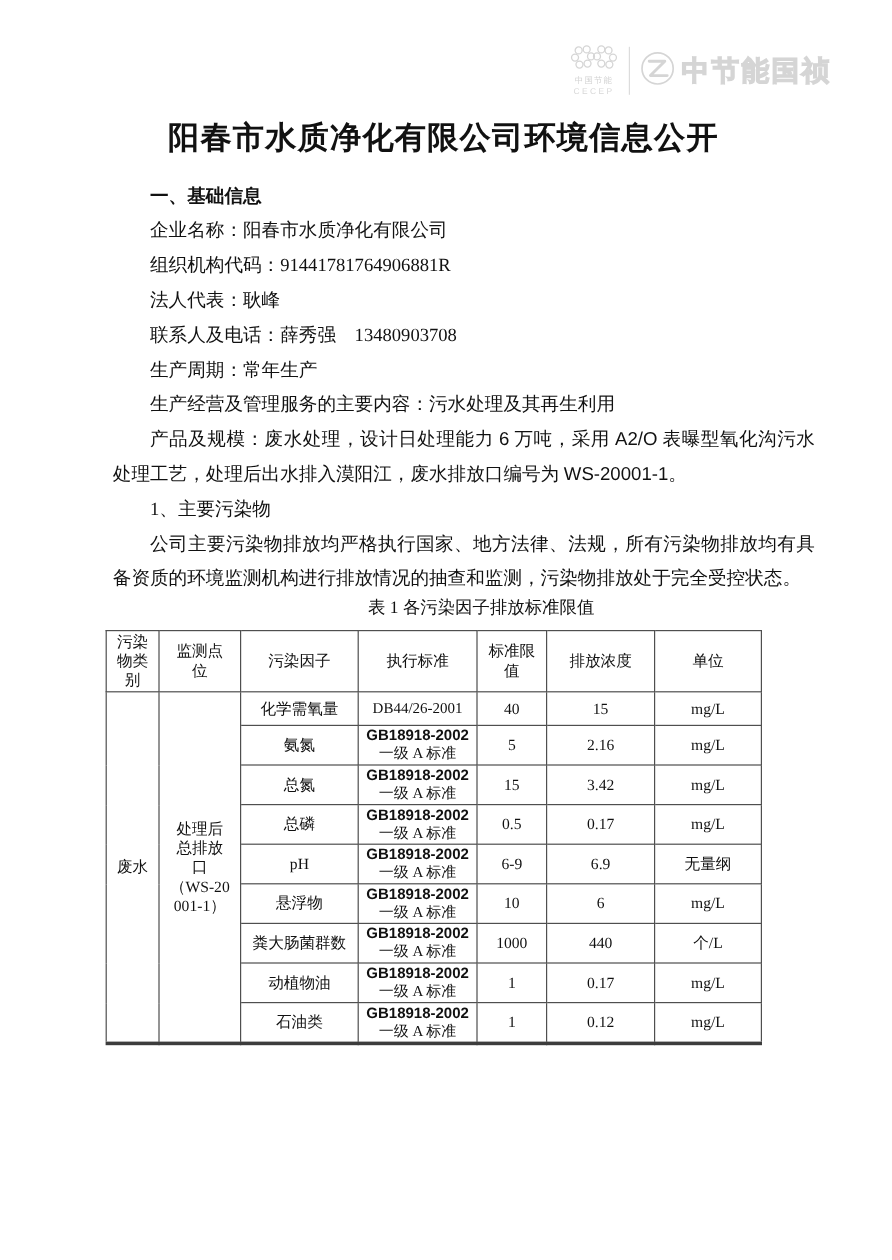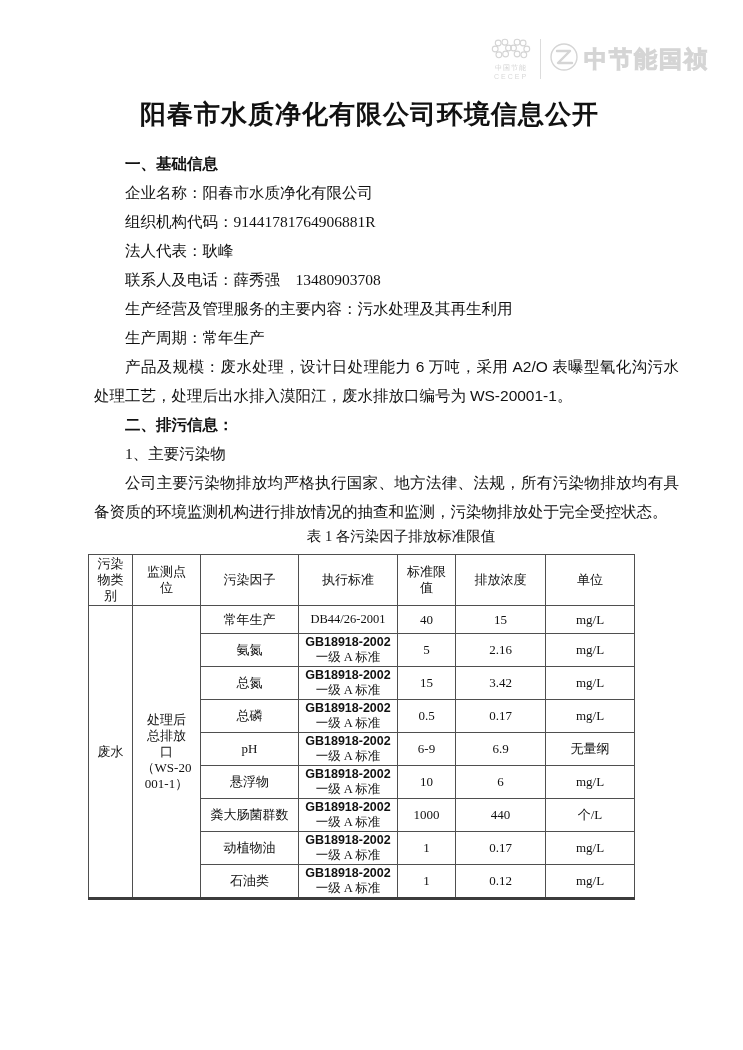--- a/index.html
+++ b/index.html
@@ -13,21 +13,21 @@
     background: #ffffff;
     font-family: "Liberation Serif", "DejaVu Serif", serif;
     color: #111;
     overflow: hidden;
   }
 
   
   .logo {
     position: absolute;
     top: 34px;
-    right: 34px;
+    right: 50px;
     display: flex;
     align-items: center;
     height: 50px;
   }
   .cecep-block { text-align: center; width: 46px; }
   .cecep-cn {
     font-size: 7px; color: #d2d2d2; letter-spacing: 1px;
     font-family: "Liberation Sans", "DejaVu Sans", sans-serif;
     line-height: 8px; white-space: nowrap;
   }
@@ -142,24 +142,23 @@
   </div>
 
   <h1 class="doc-title">阳春市水质净化有限公司环境信息公开</h1>
 
   <div class="content">
     <p class="bold">一、基础信息</p>
     <p>企业名称：阳春市水质净化有限公司</p>
     <p>组织机构代码：91441781764906881R</p>
     <p>法人代表：耿峰</p>
     <p>联系人及电话：薛秀强　13480903708</p>
+    <p>生产周期：常年生产</p>
     <p>生产经营及管理服务的主要内容：污水处理及其再生利用</p>
-    <p>生产周期：常年生产</p>
     <p><span>产品及规模：废水处理，设计日处理能力 </span><span class="sans">6</span><span> 万吨，采用 </span><span class="sans">A2/O</span><span> 表曝型氧化沟污水处理工艺，处理后出水排入漠阳江，废水排放口编号为 </span><span class="sans">WS-20001-1</span><span>。</span></p>
-    <p class="bold">二、排污信息：</p>
     <p>1、主要污染物</p>
     <p>公司主要污染物排放均严格执行国家、地方法律、法规，所有污染物排放均有具备资质的环境监测机构进行排放情况的抽查和监测，污染物排放处于完全受控状态。</p>
 
     <p class="table-caption">表 1 各污染因子排放标准限值</p>
   </div>
 
   <table class="limits">
     <colgroup>
       <col style="width:44px">
         <col style="width:68px">
@@ -183,21 +182,21 @@
       <th>排放浓度</th>
       <th>单位</th>
     </tr>
     <tr class="r1">
       <td rowspan="9">废水</td>
       <td rowspan="9" class="wrap">处理后
 总排放
 口
 （WS-20
 001-1）</td>
-      <td class="cell-factor">常年生产</td>
+      <td class="cell-factor">化学需氧量</td>
       <td>
             <div class="std1-db">DB44/26-2001</div>
           </td>
       <td class="cell-num">40</td>
       <td class="cell-num">15</td>
       <td class="cell-num">mg/L</td>
     </tr>
     <tr class="rx">
       <td class="cell-factor">氨氮</td>
       <td>

